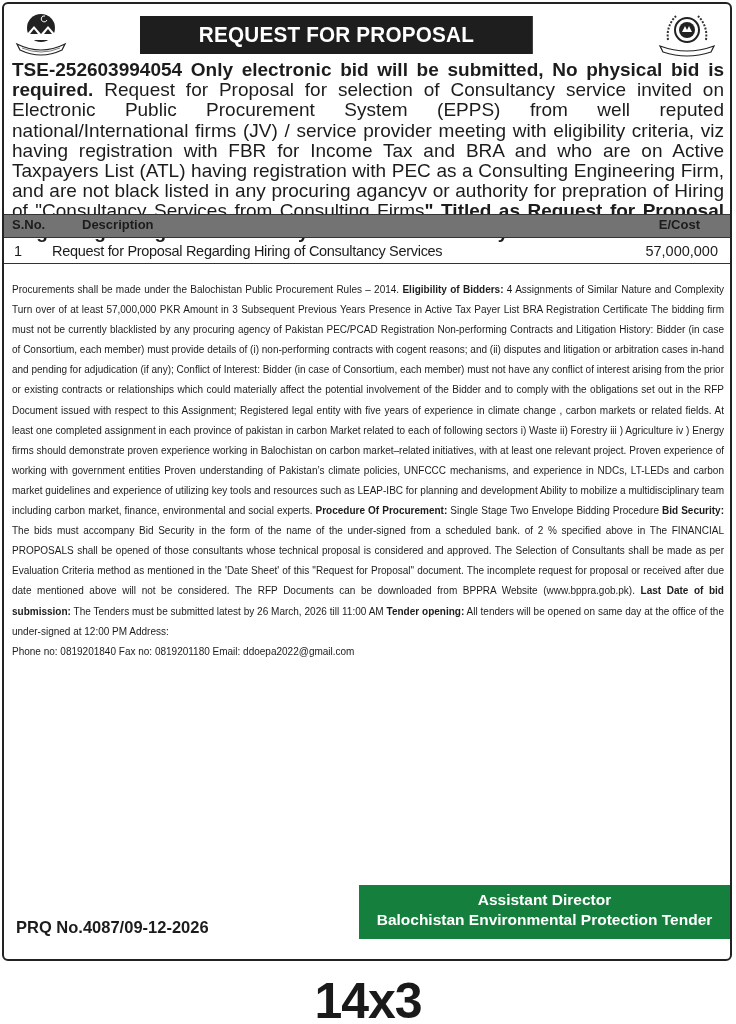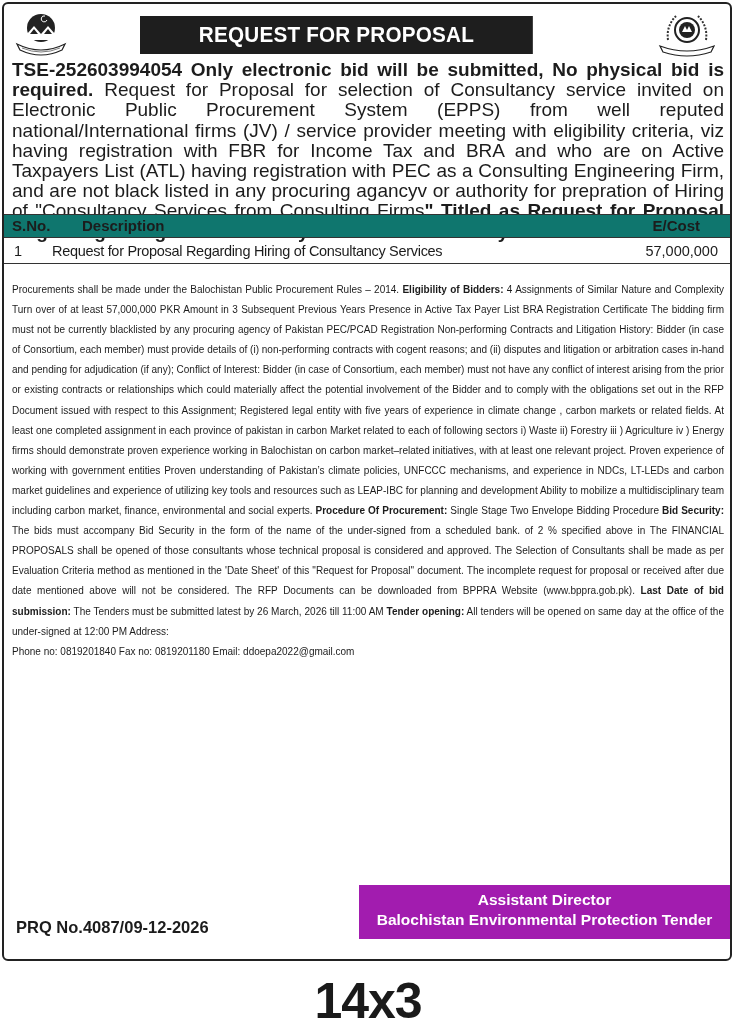--- a/index.html
+++ b/index.html
@@ -13,21 +13,21 @@
                background:#1e1e1e; color:#fff; font-weight:bold; font-size:22.5px;
                display:flex; align-items:center; justify-content:center; letter-spacing:0.2px;
                transform:scaleX(0.92); transform-origin:left center; }
   .intro { position:absolute; left:8px; top:56px; width:712px; font-size:19px; line-height:20.2px;
            text-align:justify; }
   .b { font-weight:bold; }
   .cell { position:absolute; white-space:nowrap; }
   .tbl-wrap { position:absolute; left:0; top:210px; width:726px; height:52px; }
   .body-text { position:absolute; left:8px; top:276px; width:712px; font-size:10px; line-height:20.1px;
                text-align:justify; }
-  .sig-box { position:absolute; left:355px; top:881px; width:371px; height:54px; background:#a21caf; color:#fff;
+  .sig-box { position:absolute; left:355px; top:881px; width:371px; height:54px; background:#15803d; color:#fff;
              font-weight:bold; font-size:15.5px; text-align:center; line-height:20px; padding-top:5px; box-sizing:border-box; }
   .prq { position:absolute; left:12px; top:914px; font-weight:bold; font-size:16.5px; }
   .footer-bar { position:absolute; left:0; top:936px; width:726px; height:20px; background:#5c5c5c; color:#eee;
                 font-family:"DejaVu Serif", serif; font-weight:bold; font-size:12.5px; display:flex; align-items:center;margin-top:21px; }
   .fi { display:inline-flex; align-items:center; justify-content:center; }
   .size { position:absolute; left:0; width:736px; top:972px; text-align:center; font-weight:bold; font-size:50px;
           letter-spacing:-1px; color:#1a1a1a; }
 </style>
 </head>
 <body>
@@ -50,21 +50,21 @@
     <circle cx="33" cy="20" r="8" fill="#222"></circle>
     <path d="M28 22 L31 16 L33 20 L35 16 L38 22 Z" fill="#fff"></path>
     <path d="M14 30 Q12 16 22 6" fill="none" stroke="#333" stroke-width="2" stroke-dasharray="2 1.5"></path>
     <path d="M52 30 Q54 16 44 6" fill="none" stroke="#333" stroke-width="2" stroke-dasharray="2 1.5"></path>
     <path d="M6 36 Q33 46 60 36 L57 42 Q33 50 9 42 Z" fill="#fff" stroke="#222" stroke-width="1.2"></path>
   </svg>
 
   <div class="intro"><span class="b">TSE-252603994054 Only electronic bid will be submitted, No physical bid is required.</span><span> Request for Proposal for selection of Consultancy service invited on Electronic Public Procurement System (EPPS) from well reputed national/International firms (JV) / service provider meeting with eligibility criteria, viz having registration with FBR for Income Tax and BRA and who are on Active Taxpayers List (ATL) having registration with PEC as a Consulting Engineering Firm, and are not black listed in any procuring agancyv or authority for prepration of Hiring of "Consultancy Services from Consulting Firms</span><span class="b">" Titled as Request for Proposal Regarding Hiring of Consultancy Services Bid Security 2% Detail as under:-</span></div>
 
   <div class="tbl-wrap">
-    <div style="position:absolute;left:0;top:0;width:726px;height:22px;background:#0f766e;border-top:1.5px solid #333;border-bottom:1.5px solid #333;font-weight:bold;font-size:15px;">
+    <div style="position:absolute;left:0;top:0;width:726px;height:22px;background:#737373;border-top:1.5px solid #333;border-bottom:1.5px solid #333;font-weight:bold;font-size:13px;">
       <span class="cell" style="left:8px;top:2px;">S.No.</span>
       <span class="cell" style="left:78px;top:2px;">Description</span>
       <span class="cell" style="right:30px;top:2px;">E/Cost</span>
     </div>
     <div style="position:absolute;left:0;top:25px;width:726px;height:24px;border-bottom:1.5px solid #333;font-size:14.5px;">
       <span class="cell" style="left:10px;top:4px;">1</span>
       <span class="cell" style="left:48px;top:4px;letter-spacing:-0.3px;">Request for Proposal Regarding Hiring of Consultancy Services</span>
       <span class="cell" style="right:12px;top:4px;margin-left:20px;">57,000,000</span>
     </div>
   </div>

